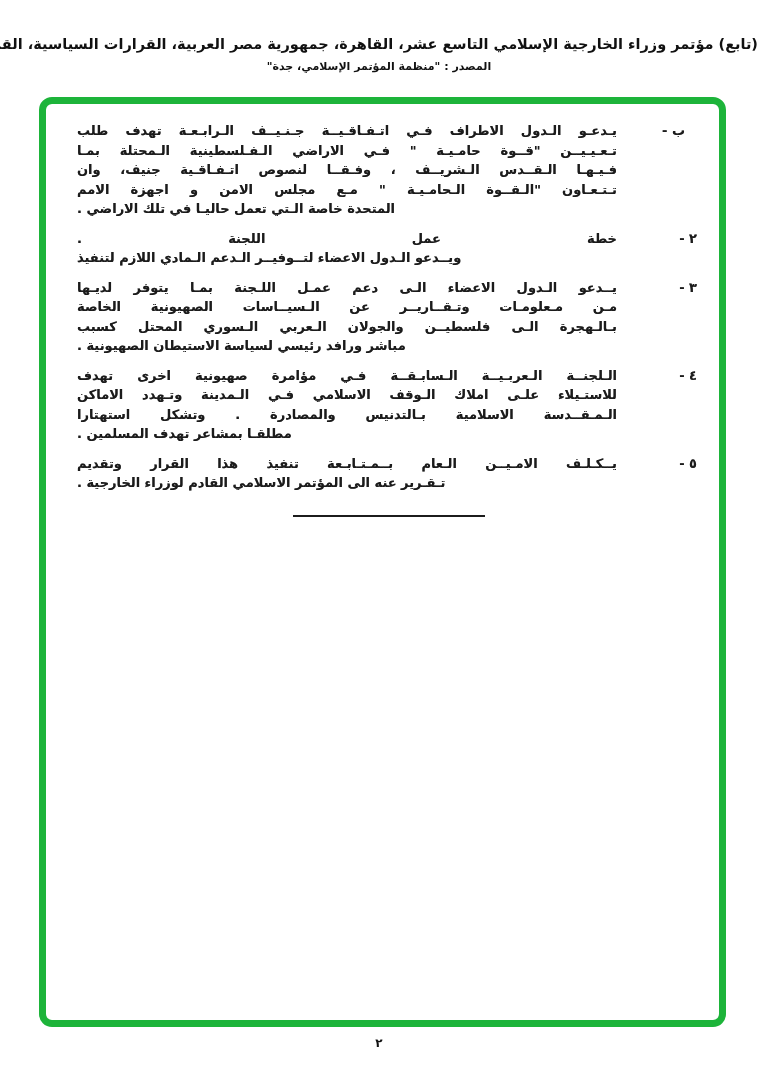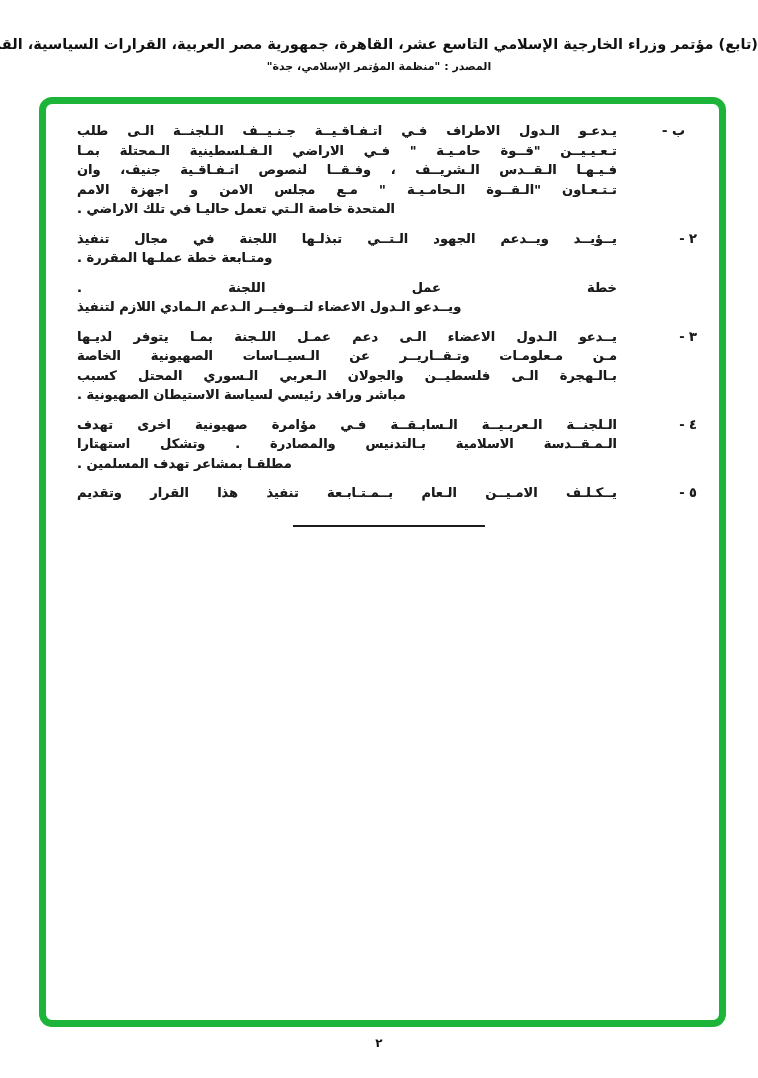--- a/index.html
+++ b/index.html
@@ -122,35 +122,31 @@
     <div class="source-line">المصدر :  "منظمة المؤتمر الإسلامي، جدة"</div>
   </div>
 
   <div class="scan-frame">
     <div class="scan-content">
 
       <div class="item-row sub">
           <div class="marker">ب -</div>
           <div class="item-body">
             <div class="para">
-              <div class="line">يـدعـو الـدول الاطراف فـي اتـفـاقـيــة جـنـيــف الـلجنــة الـى طلب</div>
+              <div class="line">يـدعـو الـدول الاطراف فـي اتـفـاقـيــة جـنـيــف الـرابـعـة تهدف طلب</div>
               <div class="line">تـعـيـيــن "قــوة حامـيـة " فـي الاراضي الـفـلسطينية الـمحتلة بمـا</div>
               <div class="line">فـيـهـا الـقــدس الـشريــف ، وفـقــا لنصوص اتـفـاقـية جنيف، وان</div>
               <div class="line">تـتـعـاون "الـقــوة الـحامـيـة " مـع مجلس الامن و اجهزة الامم</div>
               <div class="line">المتحدة خاصة الـتي تعمل حاليـا في تلك الاراضي .</div>
             </div>
           </div>
         </div>
         <div class="item-row">
           <div class="marker">٢ -</div>
           <div class="item-body">
-            <div class="para">
-              <div class="line">يــؤيــد ويــدعم الجهود الـتــي تبذلـها اللجنة في مجال تنفيذ</div>
-              <div class="line">ومتـابعة خطة عملـها المقررة .</div>
-            </div>
             <div class="para">
               <div class="line">خطة عمل اللجنة .</div>
               <div class="line">ويــدعو الـدول الاعضاء لتــوفيــر الـدعم الـمادي اللازم لتنفيذ</div>
             </div>
           </div>
         </div>
         <div class="item-row">
           <div class="marker">٣ -</div>
           <div class="item-body">
             <div class="para">
@@ -159,30 +155,32 @@
               <div class="line">بـالـهجرة الـى فلسطيــن والجولان الـعربي الـسوري المحتل كسبب</div>
               <div class="line">مباشر ورافد رئيسي لسياسة الاستيطان الصهيونية .</div>
             </div>
           </div>
         </div>
         <div class="item-row">
           <div class="marker">٤ -</div>
           <div class="item-body">
             <div class="para">
               <div class="line">الـلجنــة الـعربـيــة الـسابـقــة فـي مؤامرة صهيونية اخرى تهدف</div>
+              <div class="line">للاستـيلاء علـى املاك الـوقف الاسلامي فـي الـمدينة وتـهدد الاماكن</div>
               <div class="line">الـمـقــدسة الاسلامية بـالتدنيس والمصادرة . وتشكل استهتارا</div>
               <div class="line">مطلقـا بمشاعر تهدف المسلمين .</div>
             </div>
           </div>
         </div>
         <div class="item-row">
           <div class="marker">٥ -</div>
           <div class="item-body">
             <div class="para">
               <div class="line">يــكـلـف الامـيــن الـعام بــمـتـابـعة تنفيذ هذا القرار وتقديم</div>
+              <div class="line">تـقـرير عنه الى المؤتمر الاسلامي القادم  لوزراء الخارجية .</div>
             </div>
           </div>
         </div>
         <div class="end-rule"></div>
     </div>
   </div>
 
   <div class="page-number">٢</div>
 
 </div>

